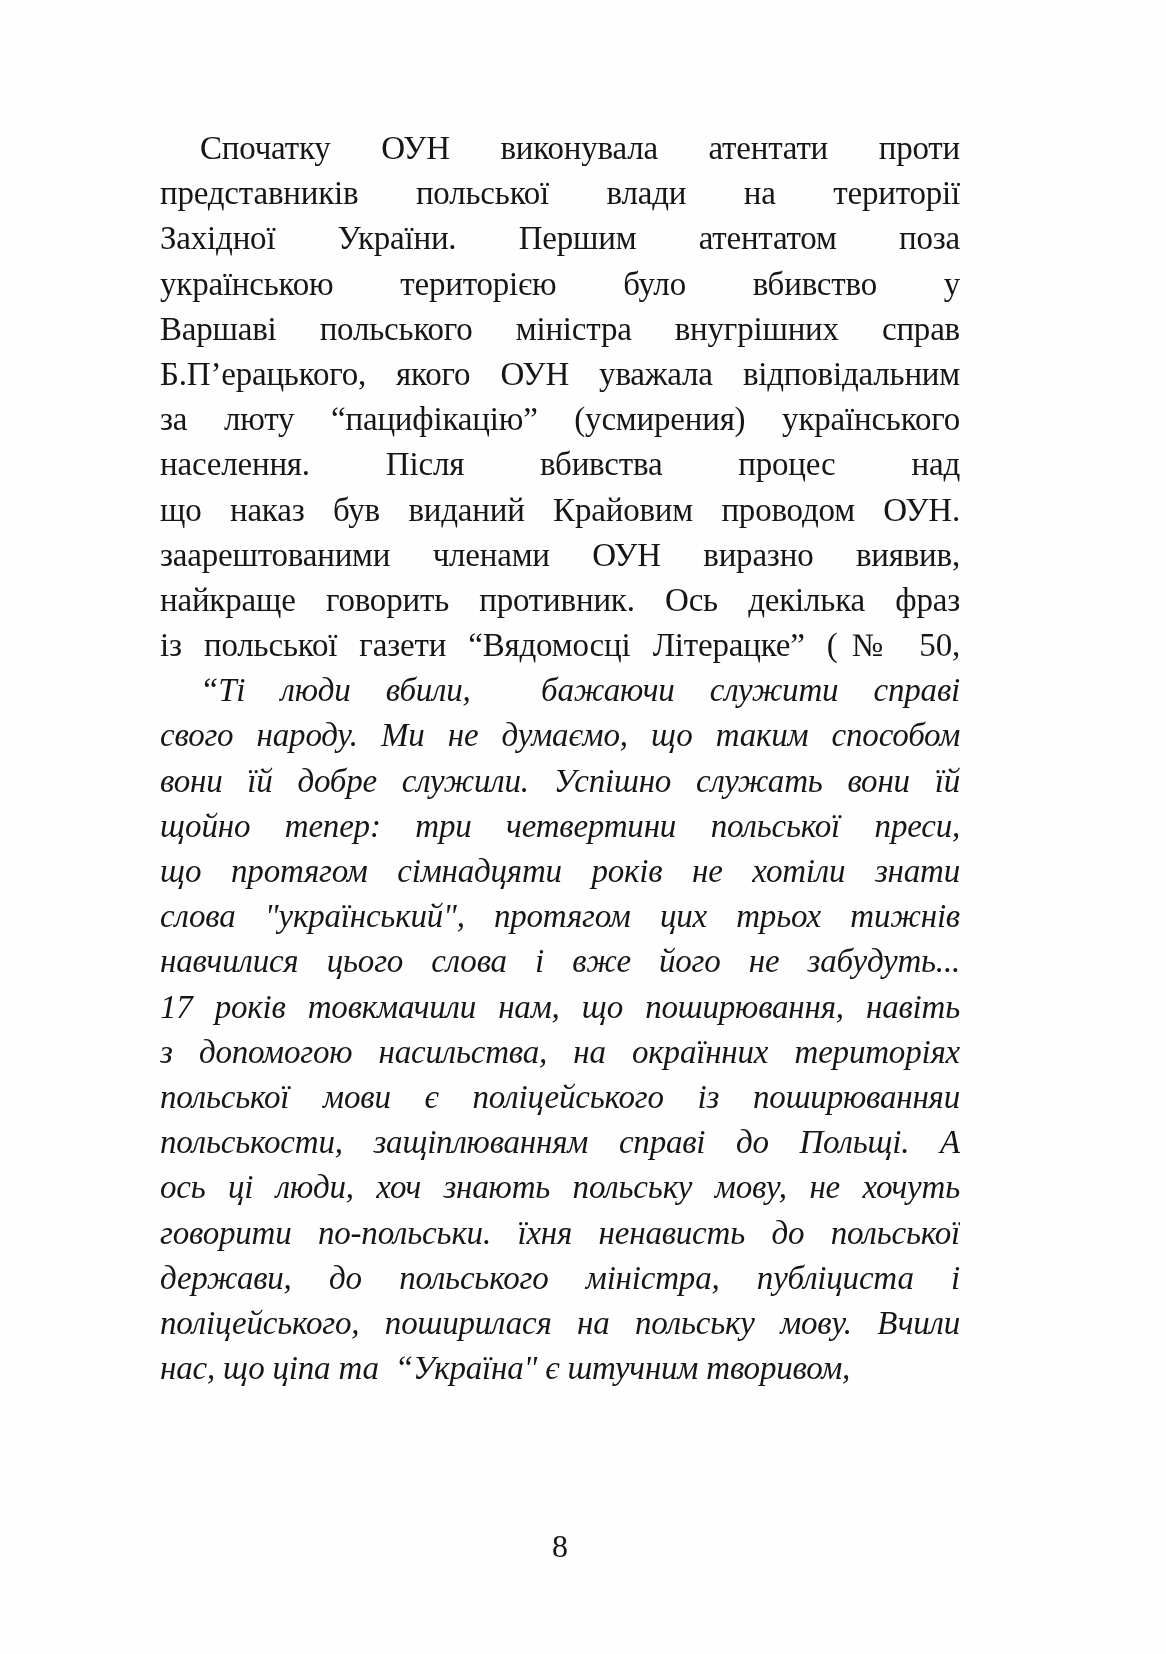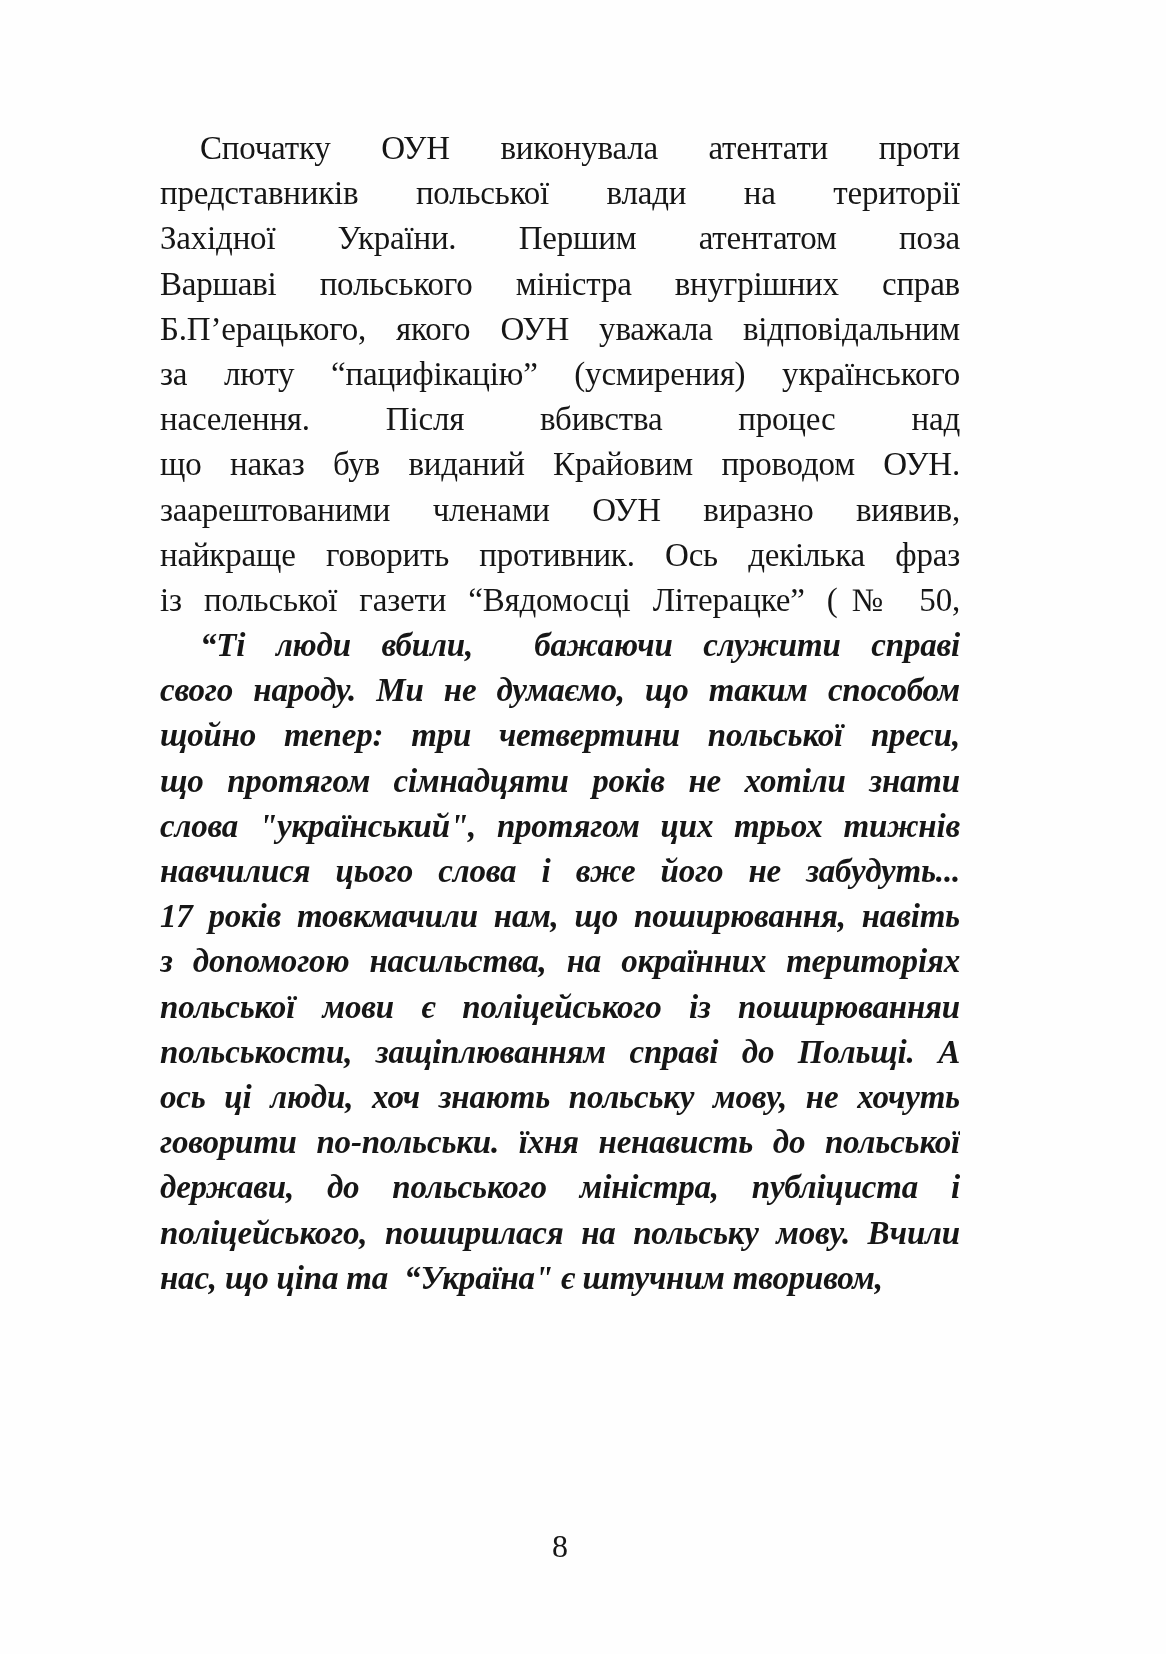--- a/index.html
+++ b/index.html
@@ -25,21 +25,20 @@
     font-size: 33px;
     line-height: 45.2px;
     letter-spacing: -0.2px;
   }
   .para {
     margin: 0;
     padding: 0;
   }
   .para.italic {
     font-style: italic;
-    font-weight: bold;
   }
   .line {
     text-align: justify;
     text-align-last: justify;
     -moz-text-align-last: justify;
     white-space: normal;
     height: 45.2px;
     overflow: hidden;
   }
   .line.first {
@@ -62,33 +61,35 @@
 </head>
 <body>
 
 <div class="page">
   <div class="text-block">
 
     <div class="para normal">
       <div class="line first">Спочатку ОУН виконувала атентати проти</div>
       <div class="line">представників польської влади на території</div>
       <div class="line">Західної України. Першим атентатом поза</div>
+      <div class="line">українською територією було вбивство у</div>
       <div class="line">Варшаві польського міністра внугрішних справ</div>
       <div class="line">Б.П’ерацького, якого ОУН уважала відповідальним</div>
       <div class="line">за люту “пацифікацію” (усмирения) українського</div>
       <div class="line">населення. Після вбивства процес над</div>
       <div class="line">що наказ був виданий Крайовим проводом ОУН.</div>
       <div class="line">заарештованими членами ОУН виразно виявив,</div>
       <div class="line">найкраще говорить противник. Ось декілька фраз</div>
       <div class="line">із польської газети “Вядомосці Літерацке” (№ 50,</div>
     </div>
 
     <div class="para italic">
       <div class="line first">“Ті люди вбили, &nbsp;бажаючи служити справі</div>
       <div class="line">свого народу. Ми не думаємо, що таким способом</div>
+      <div class="line">вони їй добре служили. Успішно служать вони їй</div>
       <div class="line">щойно тепер: три четвертини польської преси,</div>
       <div class="line">що протягом сімнадцяти років не хотіли знати</div>
       <div class="line">слова "український", протягом цих трьох тижнів</div>
       <div class="line">навчилися цього слова і вже його не забудуть...</div>
       <div class="line">17 років товкмачили нам, що поширювання, навіть</div>
       <div class="line">з допомогою насильства, на окраїнних територіях</div>
       <div class="line">польської мови є поліцейського із поширюванняи</div>
       <div class="line">польськости, защіплюванням справі до Польщі. А</div>
       <div class="line">ось ці люди, хоч знають польську мову, не хочуть</div>
       <div class="line">говорити по-польськи. їхня ненависть до польської</div>

